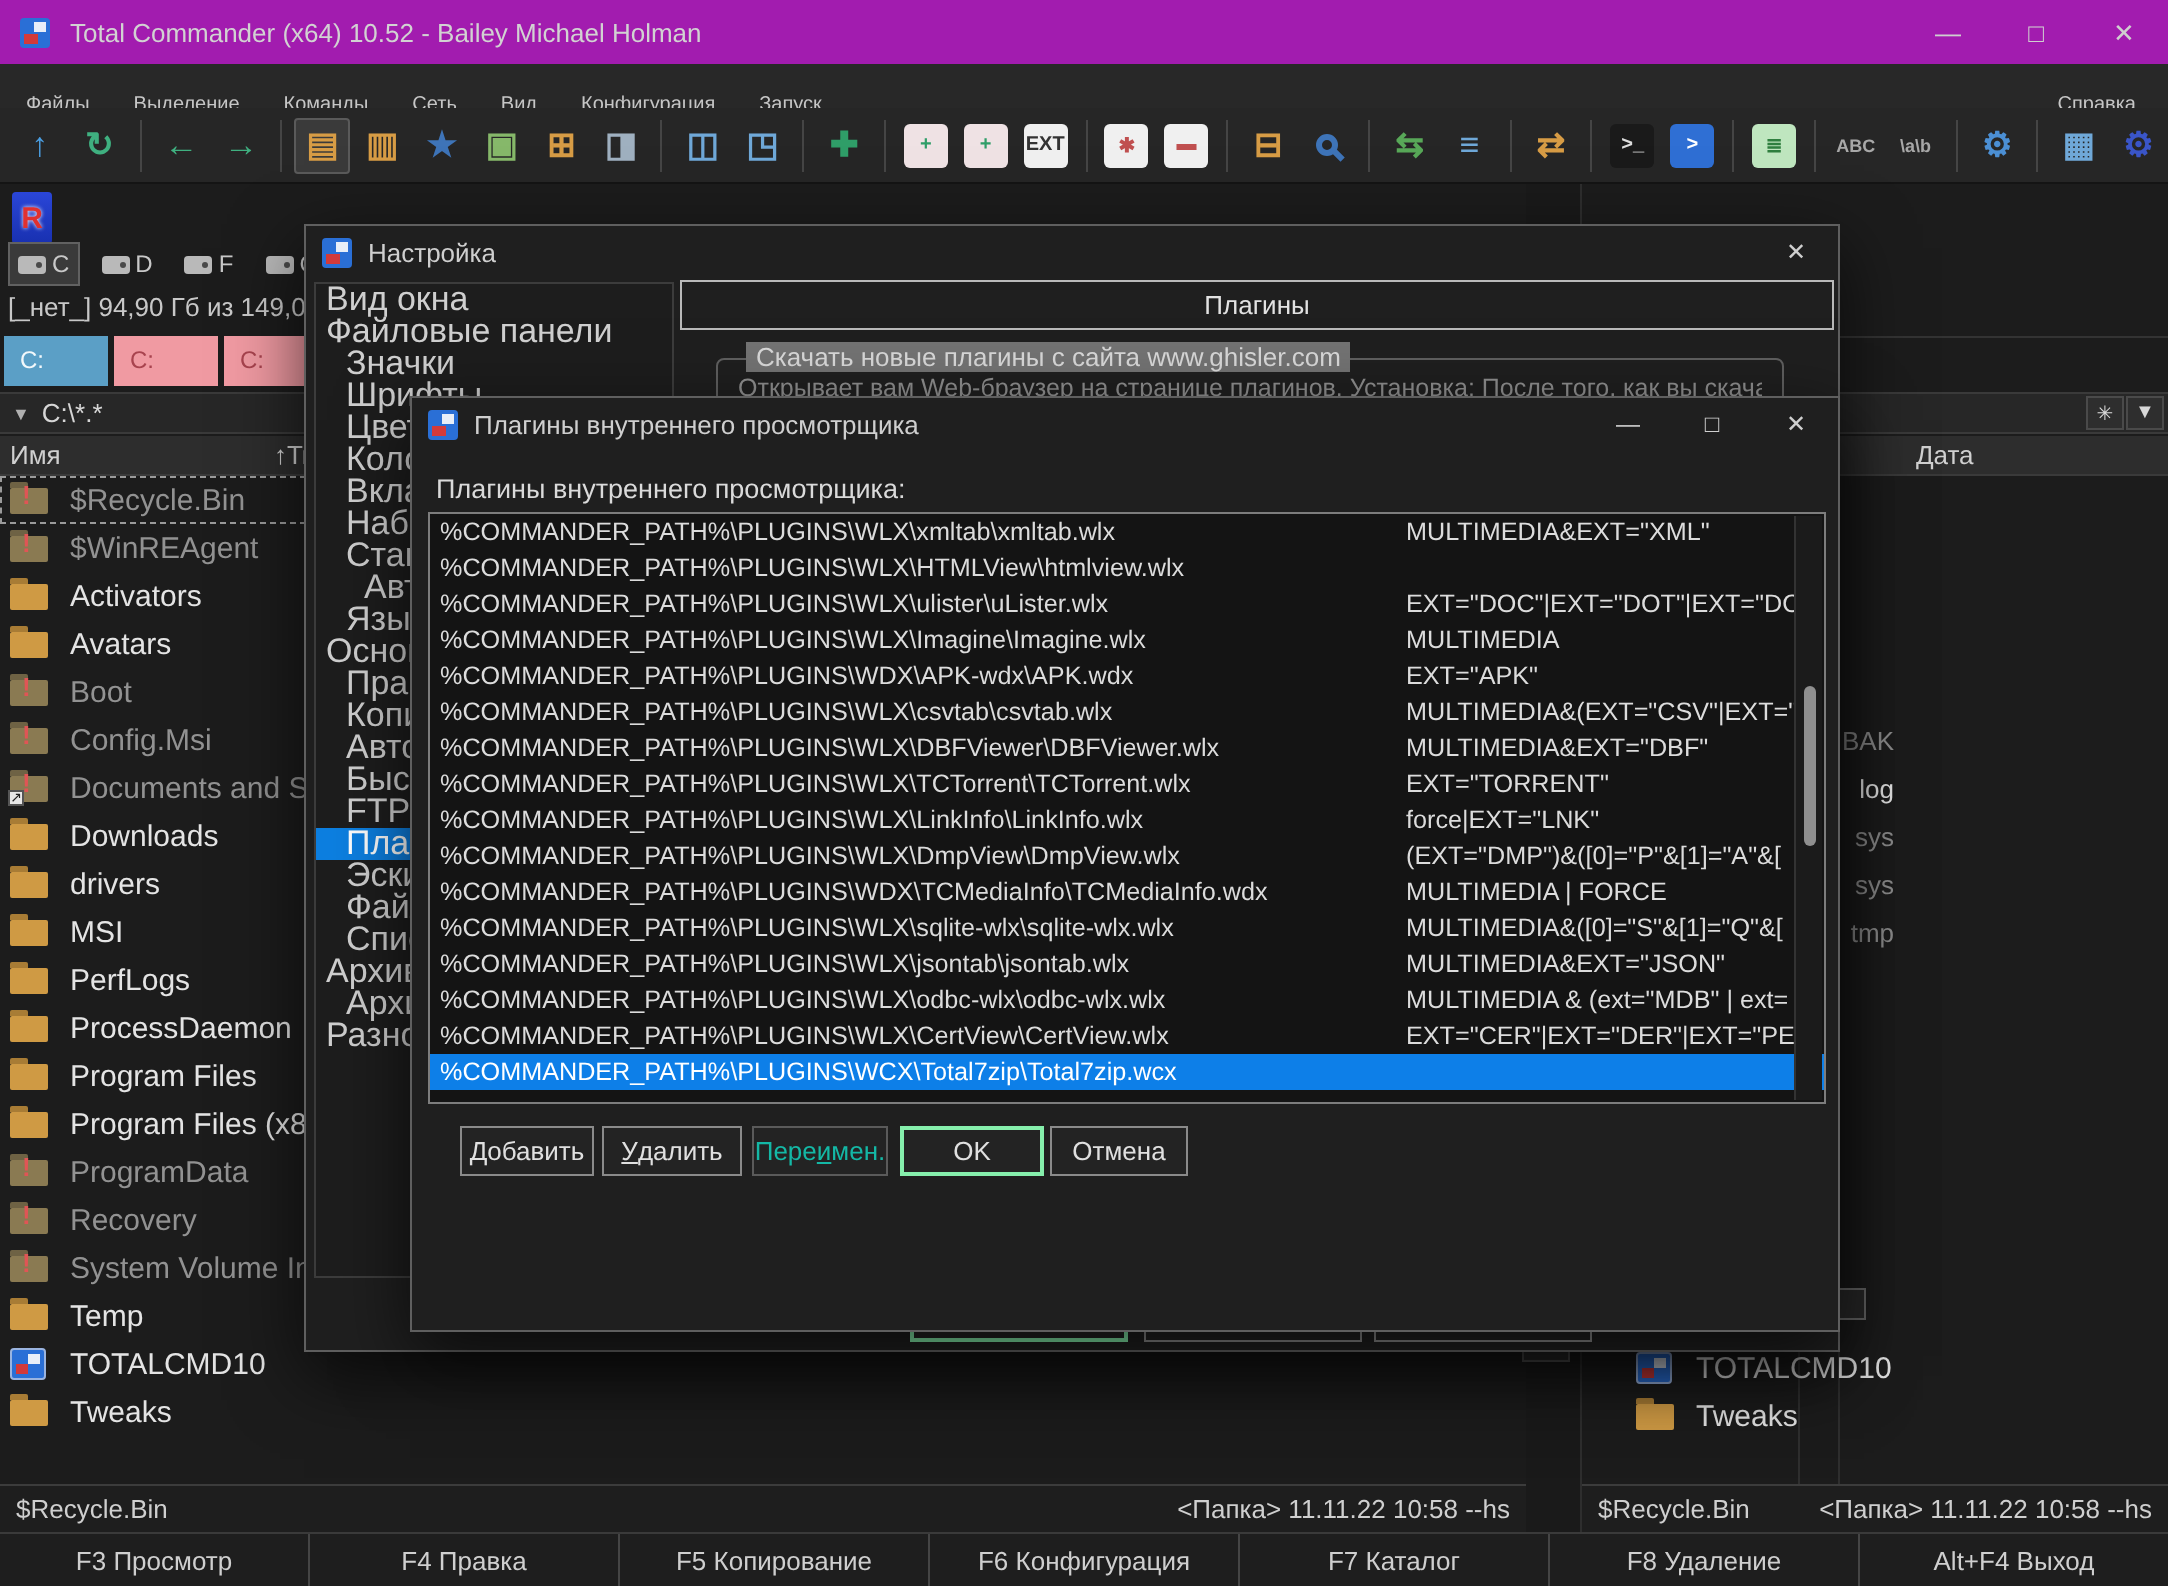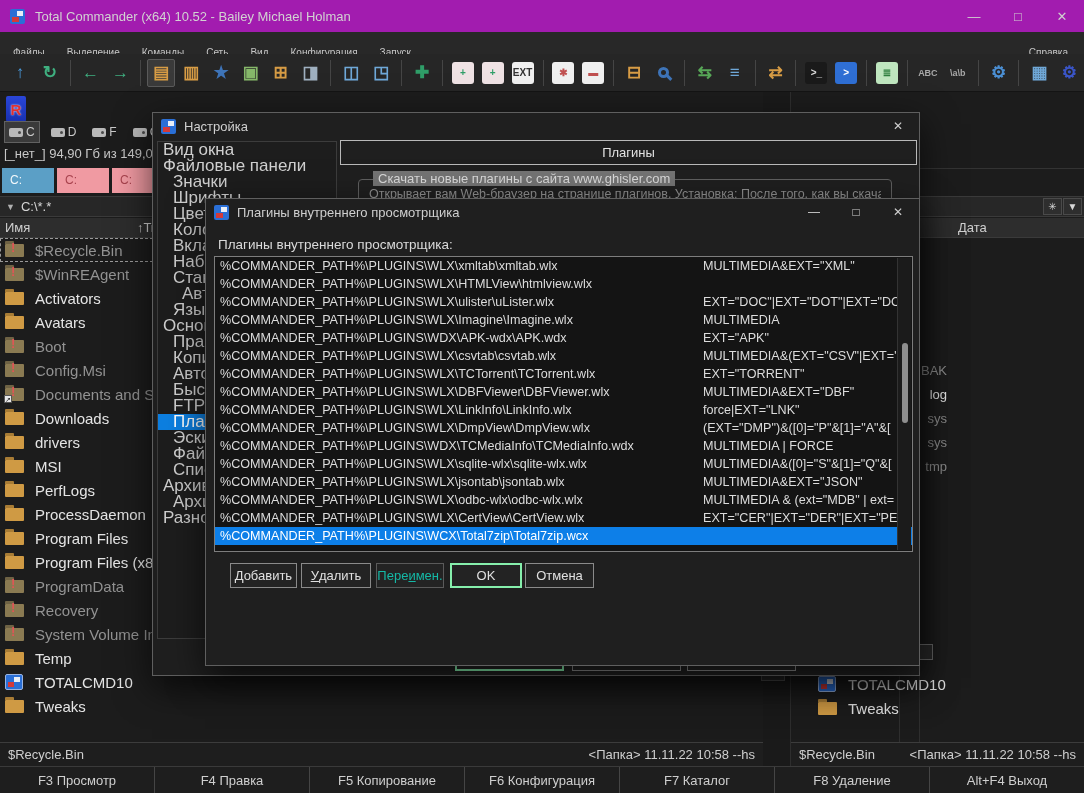--- a/index.html
+++ b/index.html
@@ -504,26 +504,26 @@
         </div>
         <div class="pd-row">
           <span class="p-path">%COMMANDER_PATH%\PLUGINS\WDX\APK-wdx\APK.wdx</span>
           <span class="p-detect">EXT="APK"</span>
         </div>
         <div class="pd-row">
           <span class="p-path">%COMMANDER_PATH%\PLUGINS\WLX\csvtab\csvtab.wlx</span>
           <span class="p-detect">MULTIMEDIA&amp;(EXT="CSV"|EXT="T</span>
         </div>
         <div class="pd-row">
+          <span class="p-path">%COMMANDER_PATH%\PLUGINS\WLX\DBFViewer\DBFViewer.wlx</span>
+          <span class="p-detect">MULTIMEDIA&amp;EXT="DBF"</span>
+        </div>
+        <div class="pd-row">
           <span class="p-path">%COMMANDER_PATH%\PLUGINS\WLX\TCTorrent\TCTorrent.wlx</span>
           <span class="p-detect">EXT="TORRENT"</span>
-        </div>
-        <div class="pd-row">
-          <span class="p-path">%COMMANDER_PATH%\PLUGINS\WLX\DBFViewer\DBFViewer.wlx</span>
-          <span class="p-detect">MULTIMEDIA&amp;EXT="DBF"</span>
         </div>
         <div class="pd-row">
           <span class="p-path">%COMMANDER_PATH%\PLUGINS\WLX\LinkInfo\LinkInfo.wlx</span>
           <span class="p-detect">force|EXT="LNK"</span>
         </div>
         <div class="pd-row">
           <span class="p-path">%COMMANDER_PATH%\PLUGINS\WLX\DmpView\DmpView.wlx</span>
           <span class="p-detect">(EXT="DMP")&amp;([0]="P"&amp;[1]="A"&amp;[</span>
         </div>
         <div class="pd-row">

